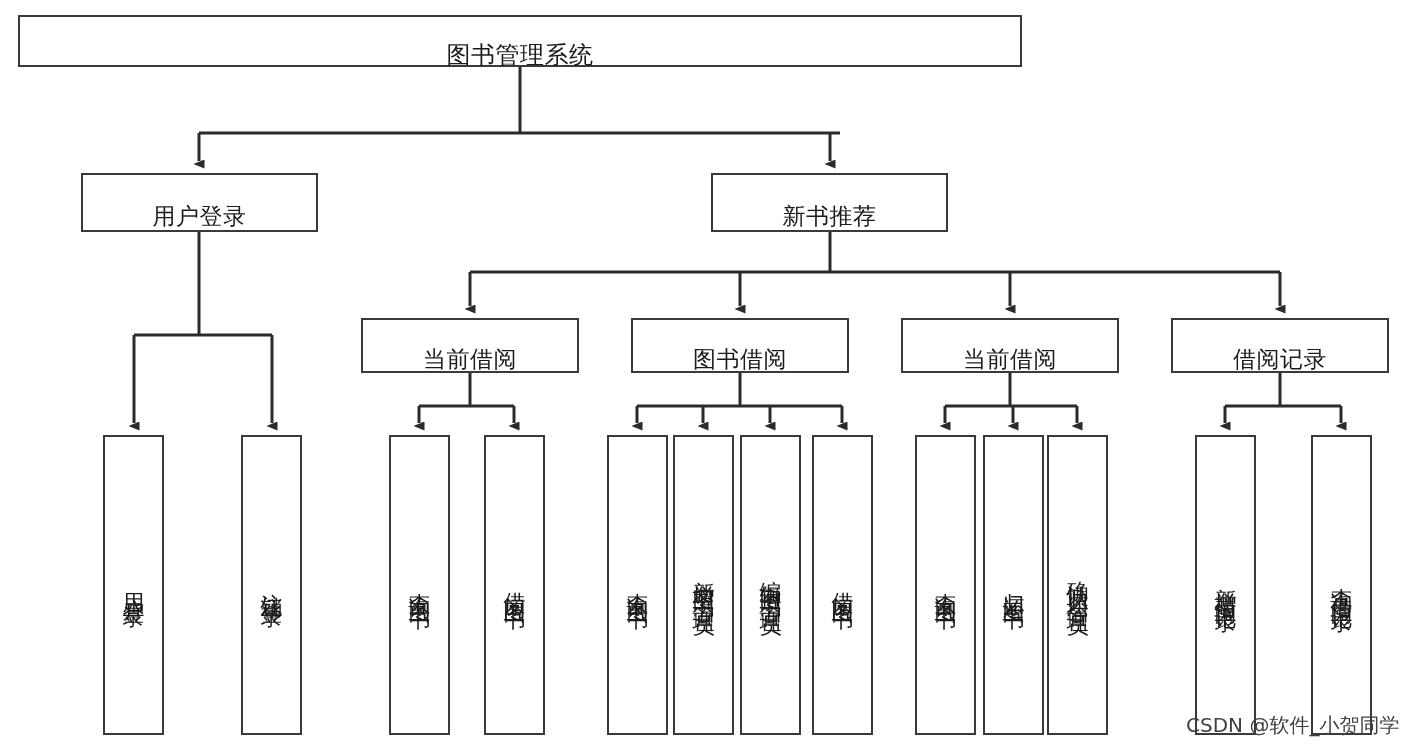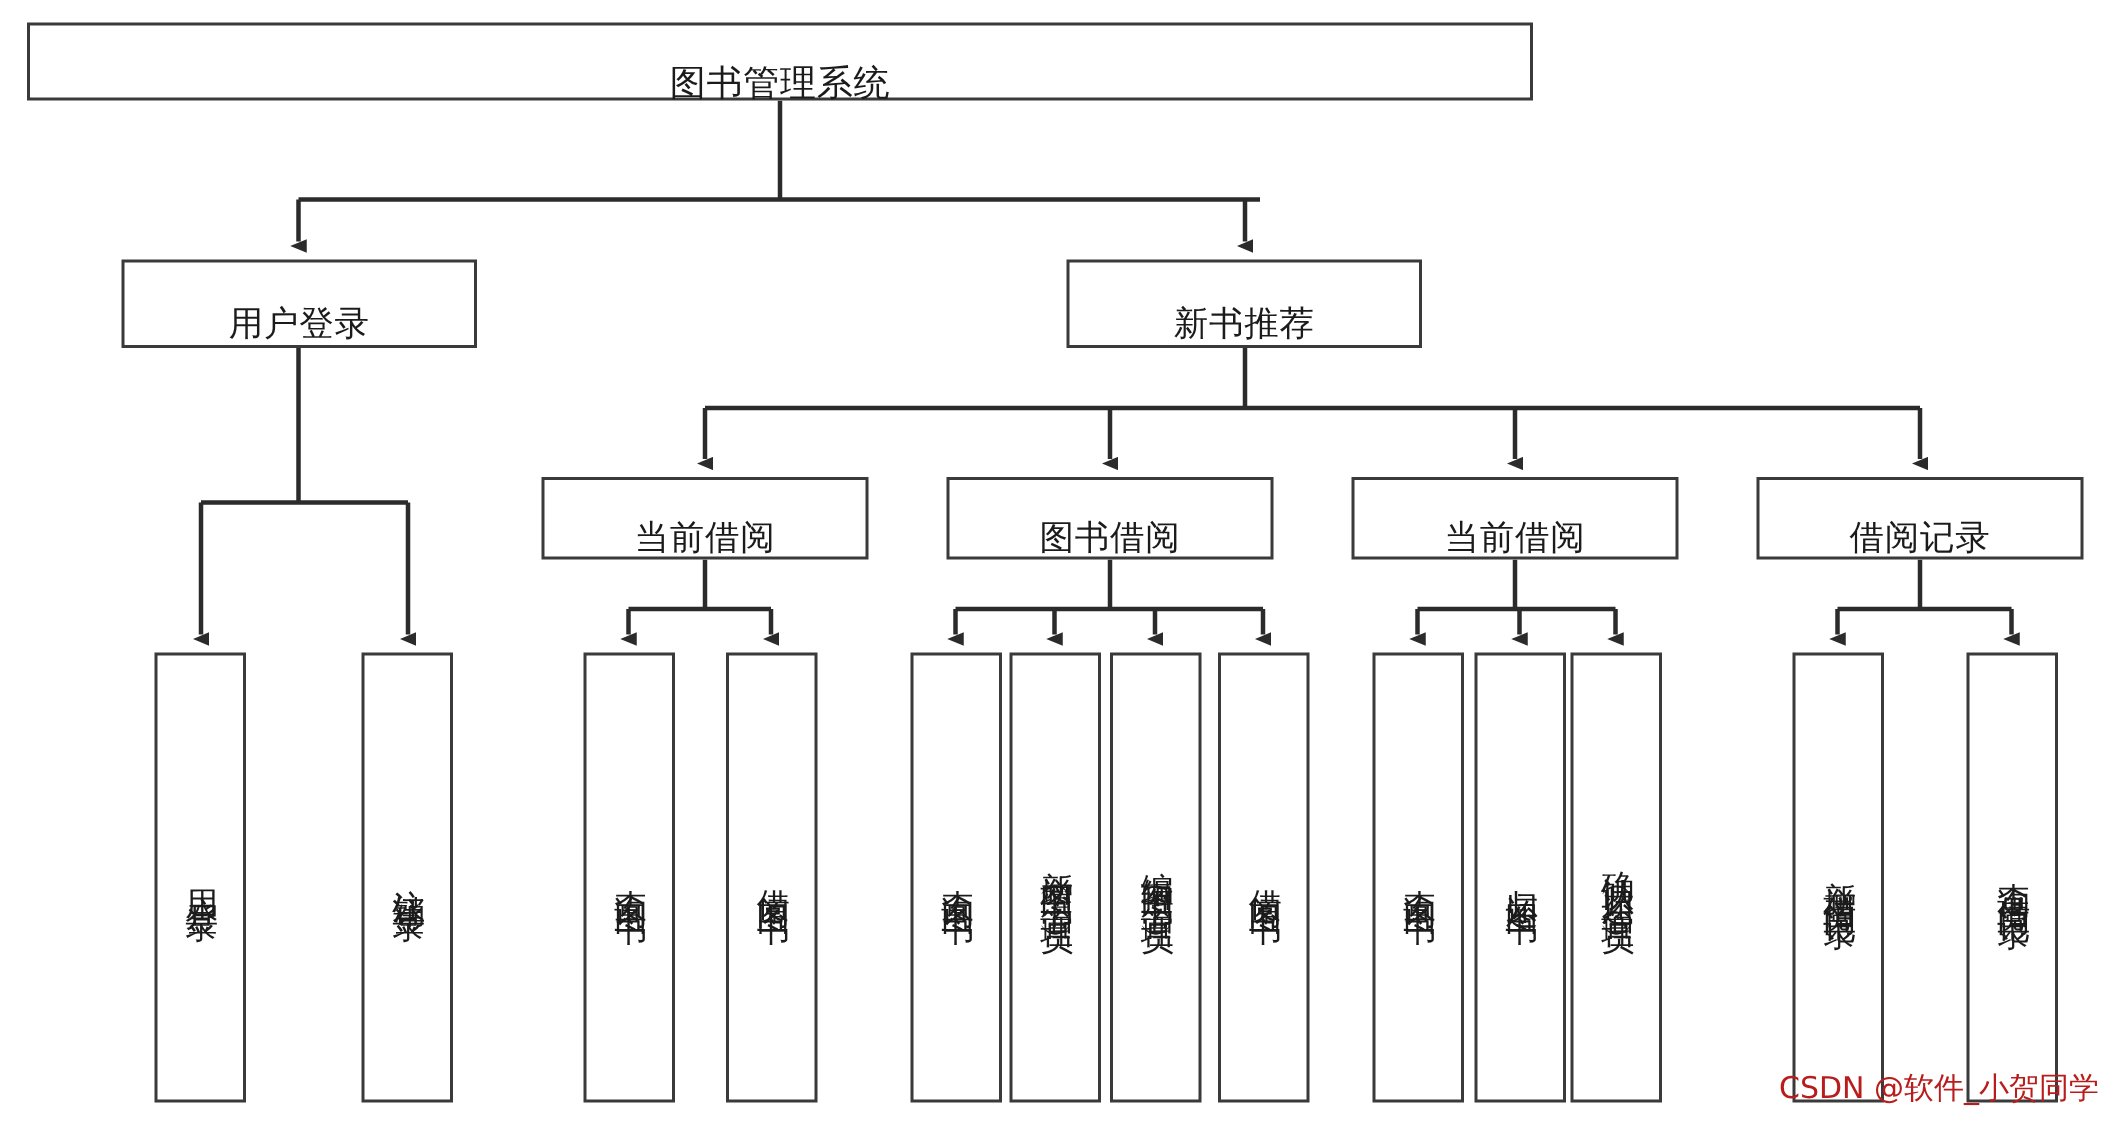--- a/index.html
+++ b/index.html
@@ -62,21 +62,21 @@
     letter-spacing: 5px;
     line-height: 1;
     max-height: 286px;
     text-align: center;
   }
   .watermark {
     position: absolute;
     left: 1186px;
     top: 712px;
     font-size: 20px;
-    color: #b91c1c;
+    color: #404040;
     white-space: nowrap;
     z-index: 5;
     font-family: "DejaVu Sans", "Liberation Sans", sans-serif;
   }
 </style>
 </head>
 <body>
 
 <div id="canvas">
 

